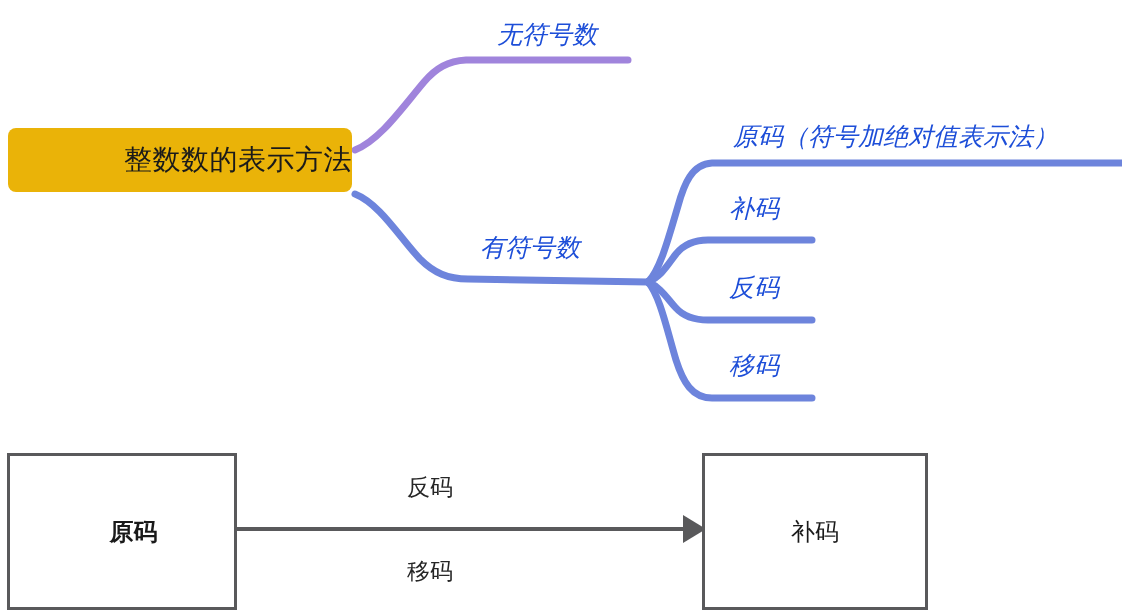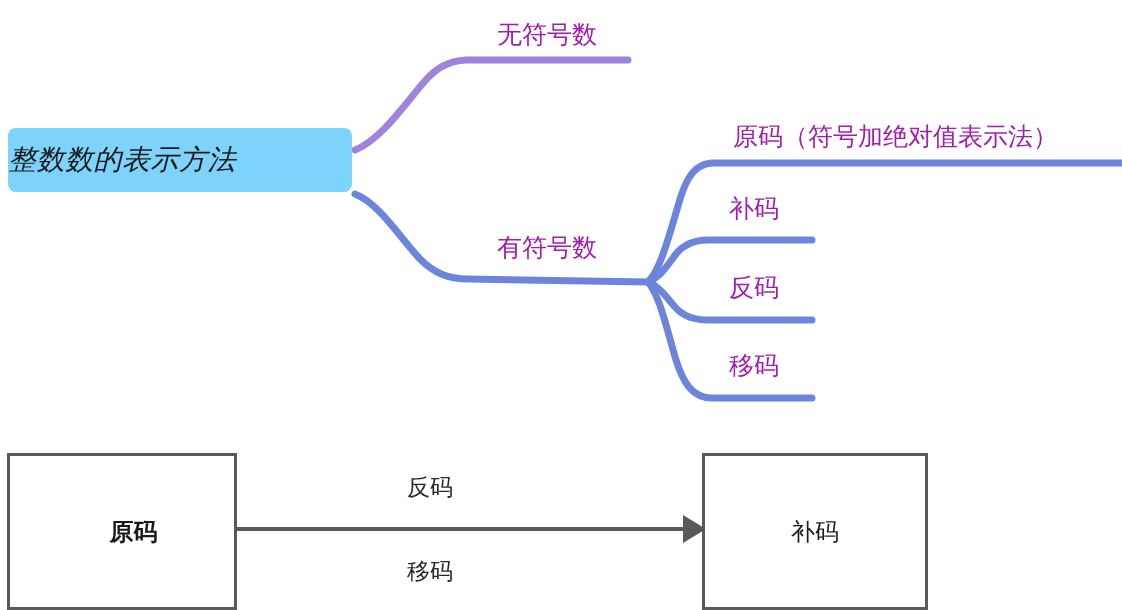--- a/index.html
+++ b/index.html
@@ -21,34 +21,34 @@
     left: 0;
     top: 0;
     width: 1122px;
     height: 610px;
   }
   .node-label {
     position: absolute;
     white-space: nowrap;
     line-height: 1;
     font-size: 25px;
-    color: #a21caf;
+    color: #1d4ed8;
+    font-style: italic;
   }
   #root-node {
     position: absolute;
     left: 8px;
     top: 128px;
     width: 344px;
     height: 64px;
-    background: #7dd3fc;
+    background: #eab308;
     border-radius: 8px;
     display: flex;
     align-items: center;
-    justify-content: flex-start;
-    font-style: italic;
+    justify-content: flex-end;
   }
   #root-node .root-text {
     font-size: 28px;
     color: #1a1a1a;
     letter-spacing: 0.5px;
     line-height: 1;
   }
   .flow-box {
     position: absolute;
     border: 3px solid #59595b;
@@ -105,21 +105,21 @@
   <line x1="237" y1="529" x2="685" y2="529" stroke="#59595b" stroke-width="4"></line>
   <polygon points="683,515 706,529 683,543" fill="#59595b"></polygon>
 </svg>
 
 <div id="root-node">
   <span class="root-text">整数数的表示方法</span>
 </div>
 
 <div class="node-label" style="left:497px; top:22px;">无符号数</div>
 
-<div class="node-label" style="left:497px; top:235px;">有符号数</div>
+<div class="node-label" style="left:480px; top:235px;">有符号数</div>
 
 <div class="node-label" style="left:733px; top:124px;">原码（符号加绝对值表示法）</div>
 
 <div class="node-label" style="left:729px; top:196px;">补码</div>
 
 <div class="node-label" style="left:729px; top:275px;">反码</div>
 
 <div class="node-label" style="left:729px; top:353px;">移码</div>
 
 <div class="flow-box" id="flow-box-left">

